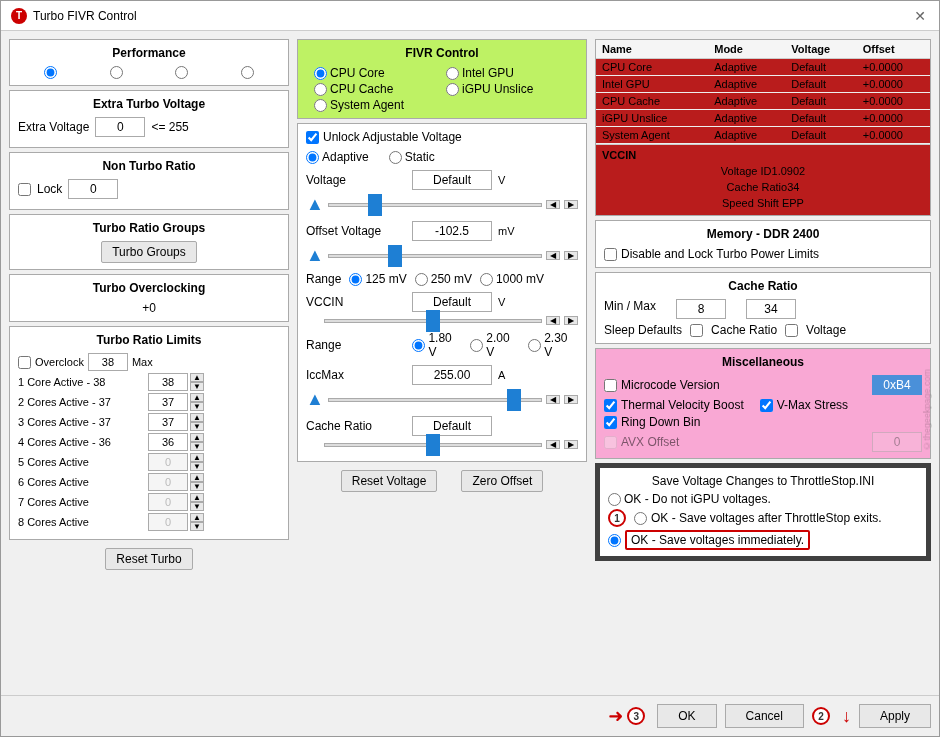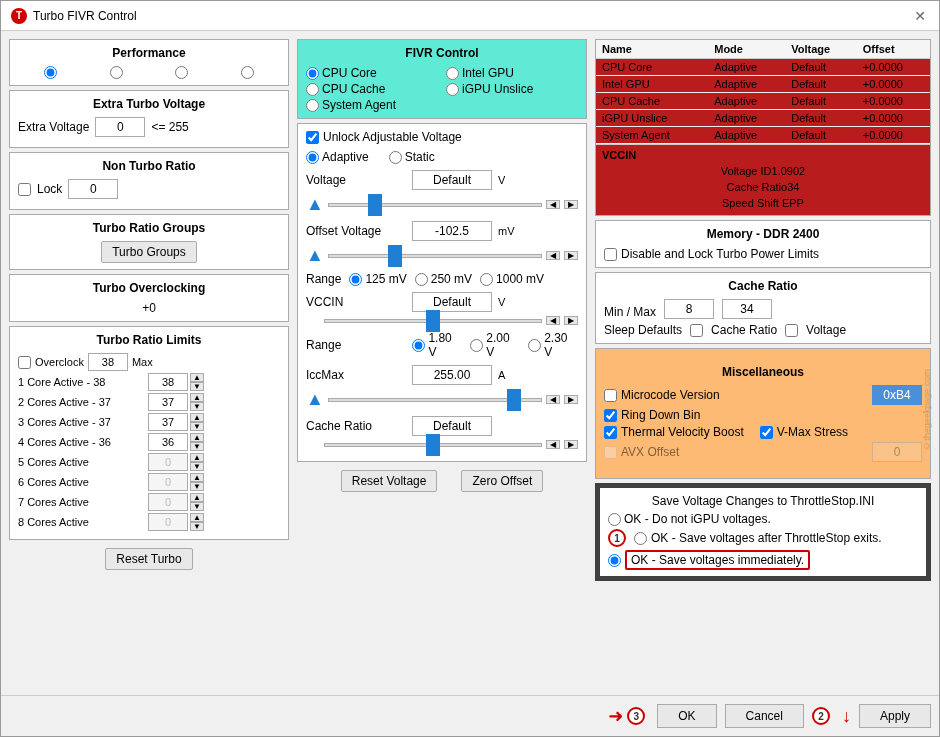--- a/index.html
+++ b/index.html
@@ -171,22 +171,22 @@
     
     .middle-panel {
       width: 290px;
       display: flex;
       flex-direction: column;
       gap: 4px;
     }
 
     .fivr-section {
       border: 1px solid #aaa;
-      background: #5eead4;
-      padding: 6px 8px;
+      background: #bef264;
+      padding: 6px 16px;
     }
 
     .fivr-grid {
       display: grid;
       grid-template-columns: 1fr 1fr;
       gap: 2px 8px;
     }
 
     .voltage-section {
       border: 1px solid #aaa;
@@ -319,22 +319,22 @@
     }
 
     .cache-ratio-section {
       border: 1px solid #aaa;
       background: #fff;
       padding: 6px 8px;
     }
 
     .misc-section {
       border: 1px solid #aaa;
-      background: #fdba74;
-      padding: 16px 8px;
+      background: #f9a8d4;
+      padding: 6px 8px;
     }
 
     .save-section {
       border: 5px solid #404040;
       background: #fff;
       padding: 6px 8px;
     }
 
     .highlight-option {
       border: 2px solid #cc0000;
@@ -717,21 +717,21 @@
       <div class="memory-section">
         <div class="memory-title">Memory - DDR 2400</div>
         <div class="checkbox-row">
           <input type="checkbox" style="">
           <span>Disable and Lock Turbo Power Limits</span>
         </div>
       </div>
 
       <div class="cache-ratio-section">
         <div class="section-title">Cache Ratio</div>
-        <div style="display:flex;align-items:flex-end;gap:8px;margin-bottom:4px;">
+        <div style="display:flex;align-items:flex-start;gap:20px;margin-bottom:4px;">
           <span>Min / Max</span>
           <input type="text" class="input-small" value="8" style="">
           <input type="text" class="input-small" value="34" style="">
         </div>
         <div style="display:flex;align-items:center;gap:8px;">
           <span>Sleep Defaults</span>
           <input type="checkbox" style="">
           <span>Cache Ratio</span>
           <input type="checkbox" style="">
           <span>Voltage</span>
@@ -740,34 +740,34 @@
 
       <div class="misc-section">
         <div class="section-title">Miscellaneous</div>
         <div style="display:flex;align-items:center;justify-content:space-between;margin-bottom:3px;">
           <div class="checkbox-row">
             <input type="checkbox" style="">
             <span>Microcode Version</span>
           </div>
           <input type="text" class="input-small" value="0xB4" style="background: rgb(74, 144, 217); color: white; border: none;">
         </div>
+        <div style="display:flex;gap:16px;margin-bottom:3px;">
+          <div class="checkbox-row">
+            <input type="checkbox" checked="" style="">
+            <span>Thermal Velocity Boost</span>
+          </div>
+          <div class="checkbox-row">
+            <input type="checkbox" checked="" style="">
+            <span>V-Max Stress</span>
+          </div>
+        </div>
         <div style="display:flex;align-items:center;justify-content:space-between;margin-bottom:3px;">
           <div class="checkbox-row">
             <input type="checkbox" checked="" style="">
             <span>Ring Down Bin</span>
-          </div>
-        </div>
-        <div style="display:flex;gap:16px;margin-bottom:3px;">
-          <div class="checkbox-row">
-            <input type="checkbox" checked="" style="">
-            <span>Thermal Velocity Boost</span>
-          </div>
-          <div class="checkbox-row">
-            <input type="checkbox" checked="" style="">
-            <span>V-Max Stress</span>
           </div>
         </div>
         <div style="display:flex;align-items:center;justify-content:space-between;">
           <div class="checkbox-row" style="opacity:0.5">
             <input type="checkbox" disabled="" style="">
             <span>AVX Offset</span>
           </div>
           <input type="text" class="input-small" value="0" disabled="" style="opacity: 0.5;">
         </div>
       </div>

